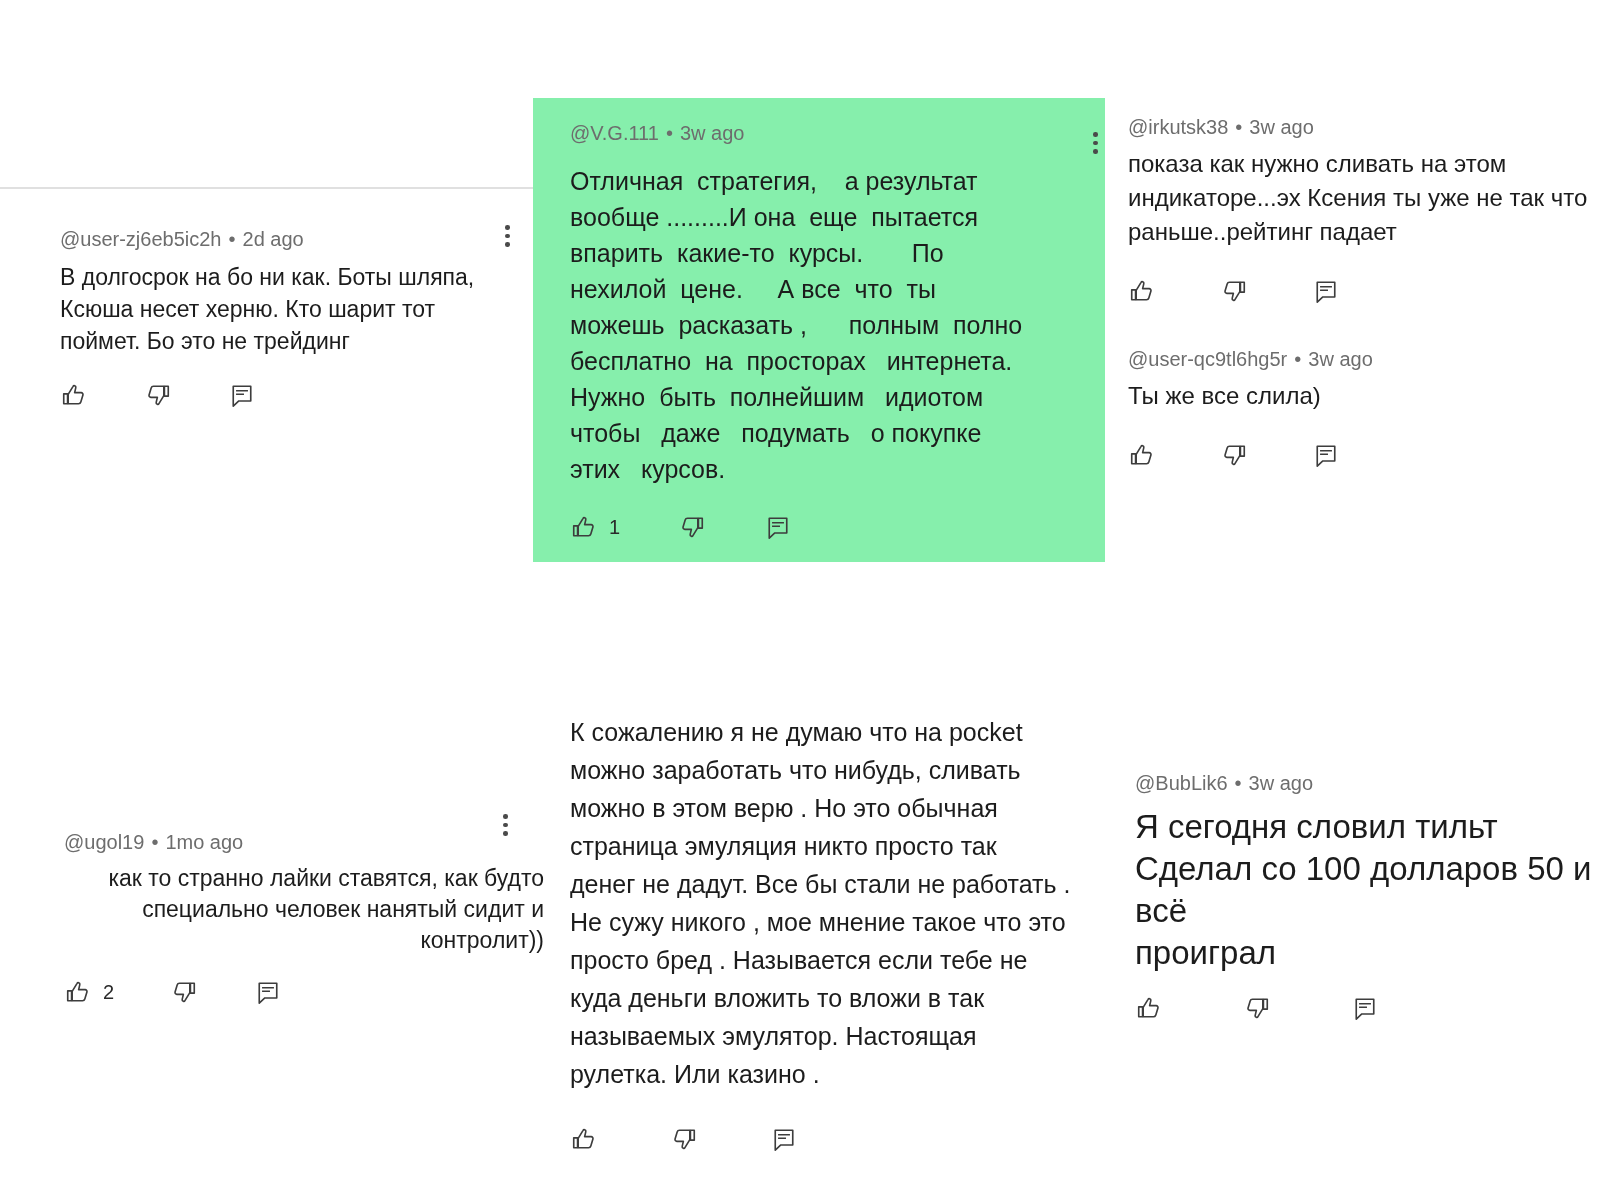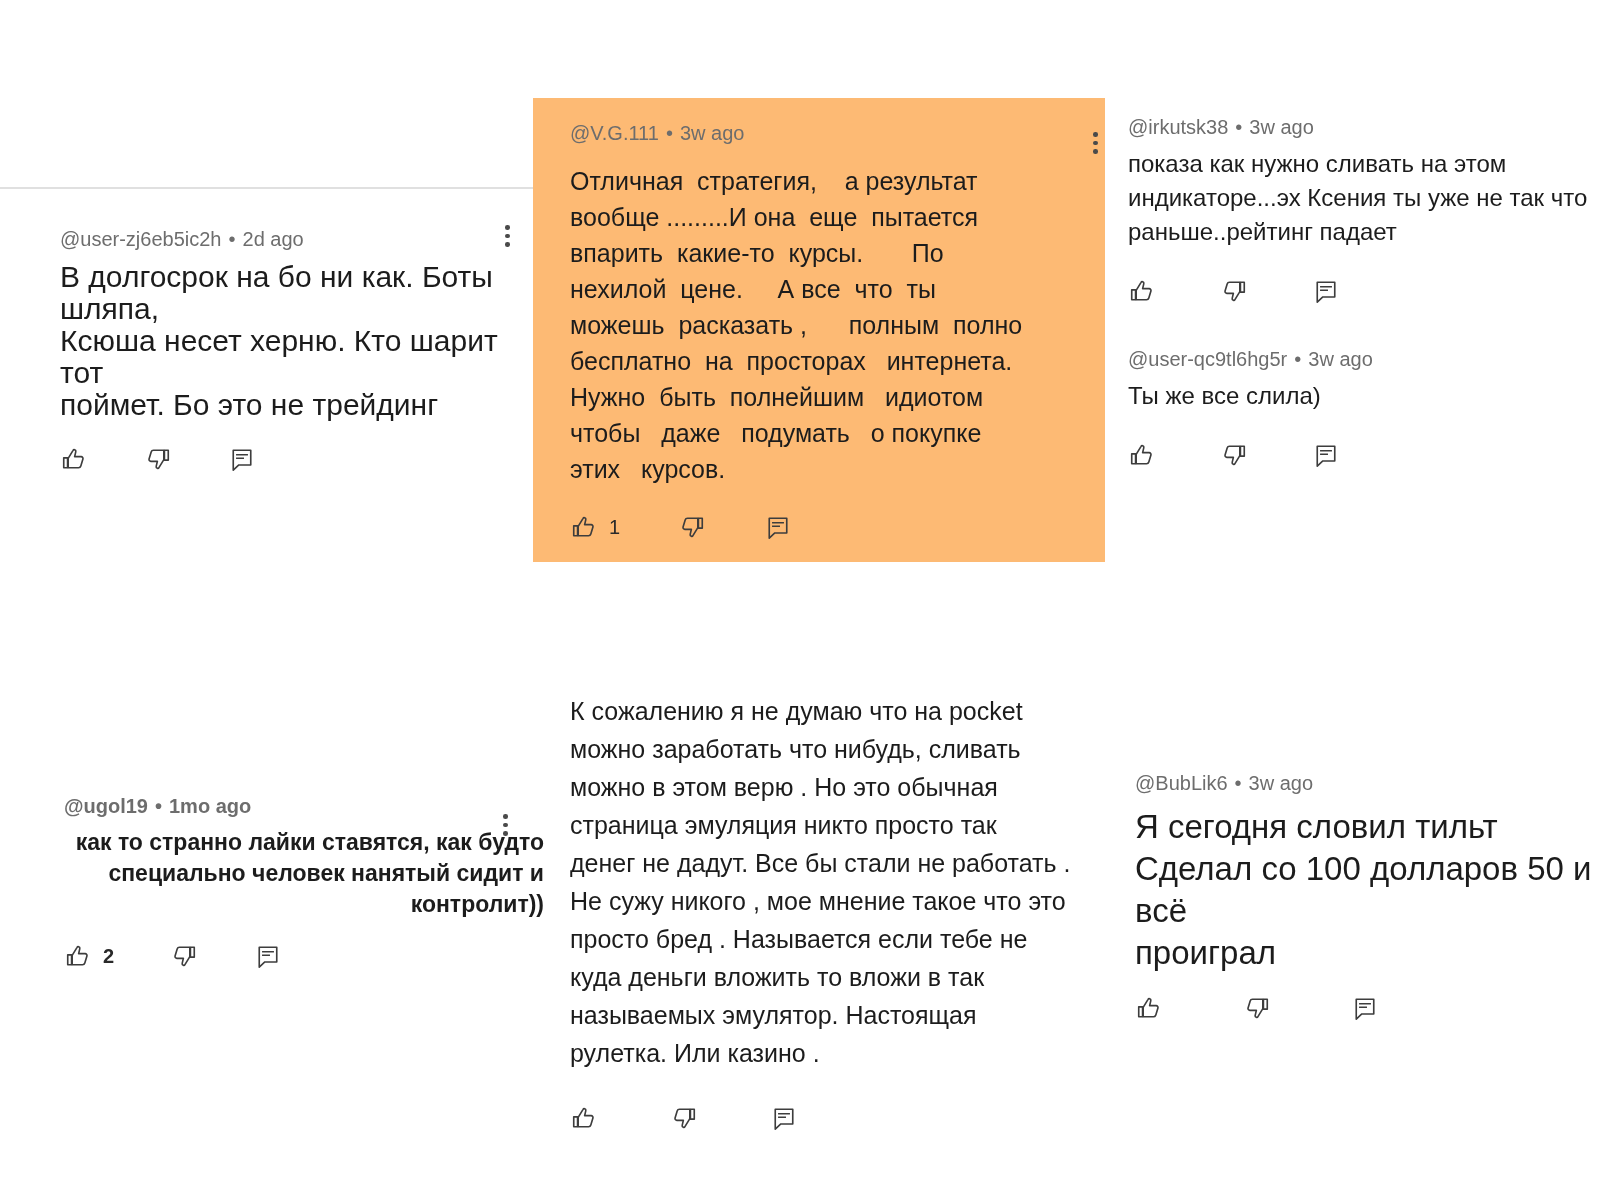--- a/index.html
+++ b/index.html
@@ -14,44 +14,44 @@
     background:#e0e0e0;
   }
   .comment { position:absolute; color:#1c1c1c; }
   .handle { font-size:20px; color:#6d6d6d; white-space:nowrap; }
   .handle .sep { margin:0 7px; }
   .body {
     white-space:pre-wrap; color:#1c1c1c;
   }
   
   .c1 { left:60px; top:228px; width:470px; }
-  .c1 .body { margin-top:10px; font-size:30px; line-height:32px; }
+  .c1 .body { margin-top:10px; font-size:23px; line-height:32px; }
   .c1 .actions { margin-top:24px; gap:56px; }
   
   .c2 {
     left:533px; top:98px; width:572px; height:464px;
-    background:#fdba74; box-sizing:border-box; padding:24px 36px 0 37px;
+    background:#86efac; box-sizing:border-box; padding:24px 36px 0 37px;
   }
   .c2 .body { margin-top:18px; font-size:25px; line-height:36px; }
   .c2 .actions { margin-top:26px; gap:58px; }
   
   .c3 { left:1128px; top:116px; width:490px; }
   .c3 .body { margin-top:8px; font-size:24px; line-height:34px; }
   .c3 .actions { margin-top:28px; gap:64px; }
   
   .c4 { left:1128px; top:348px; width:490px; }
   .c4 .body { margin-top:8px; font-size:24px; line-height:34px; }
   .c4 .actions { margin-top:28px; gap:64px; }
   
-  .c5 { left:64px; top:795px; width:480px;font-weight:bold; }
+  .c5 { left:64px; top:831px; width:480px; }
   .c5 .body { margin-top:9px; font-size:23px; line-height:31px;text-align:right; }
   .c5 .actions { margin-top:22px; gap:56px; }
   
   .c6 { left:570px; top:690px; width:530px; }
-  .c6 .body { margin-top:2px; font-size:25px; line-height:38px; }
+  .c6 .body { margin-top:23px; font-size:25px; line-height:38px; }
   .c6 .actions { margin-top:32px; gap:72px; }
   
   .c7 { left:1135px; top:772px; width:460px; }
   .c7 .body { margin-top:11px; font-size:33px; line-height:42px; }
   .c7 .actions { margin-top:20px; gap:80px; }
 
   .actions { display:flex; align-items:center; }
   .act { display:inline-flex; align-items:center; cursor:pointer; }
   .act svg { display:block; }
   .count { font-size:20px; color:#2a2a2a; margin-left:11px; }

